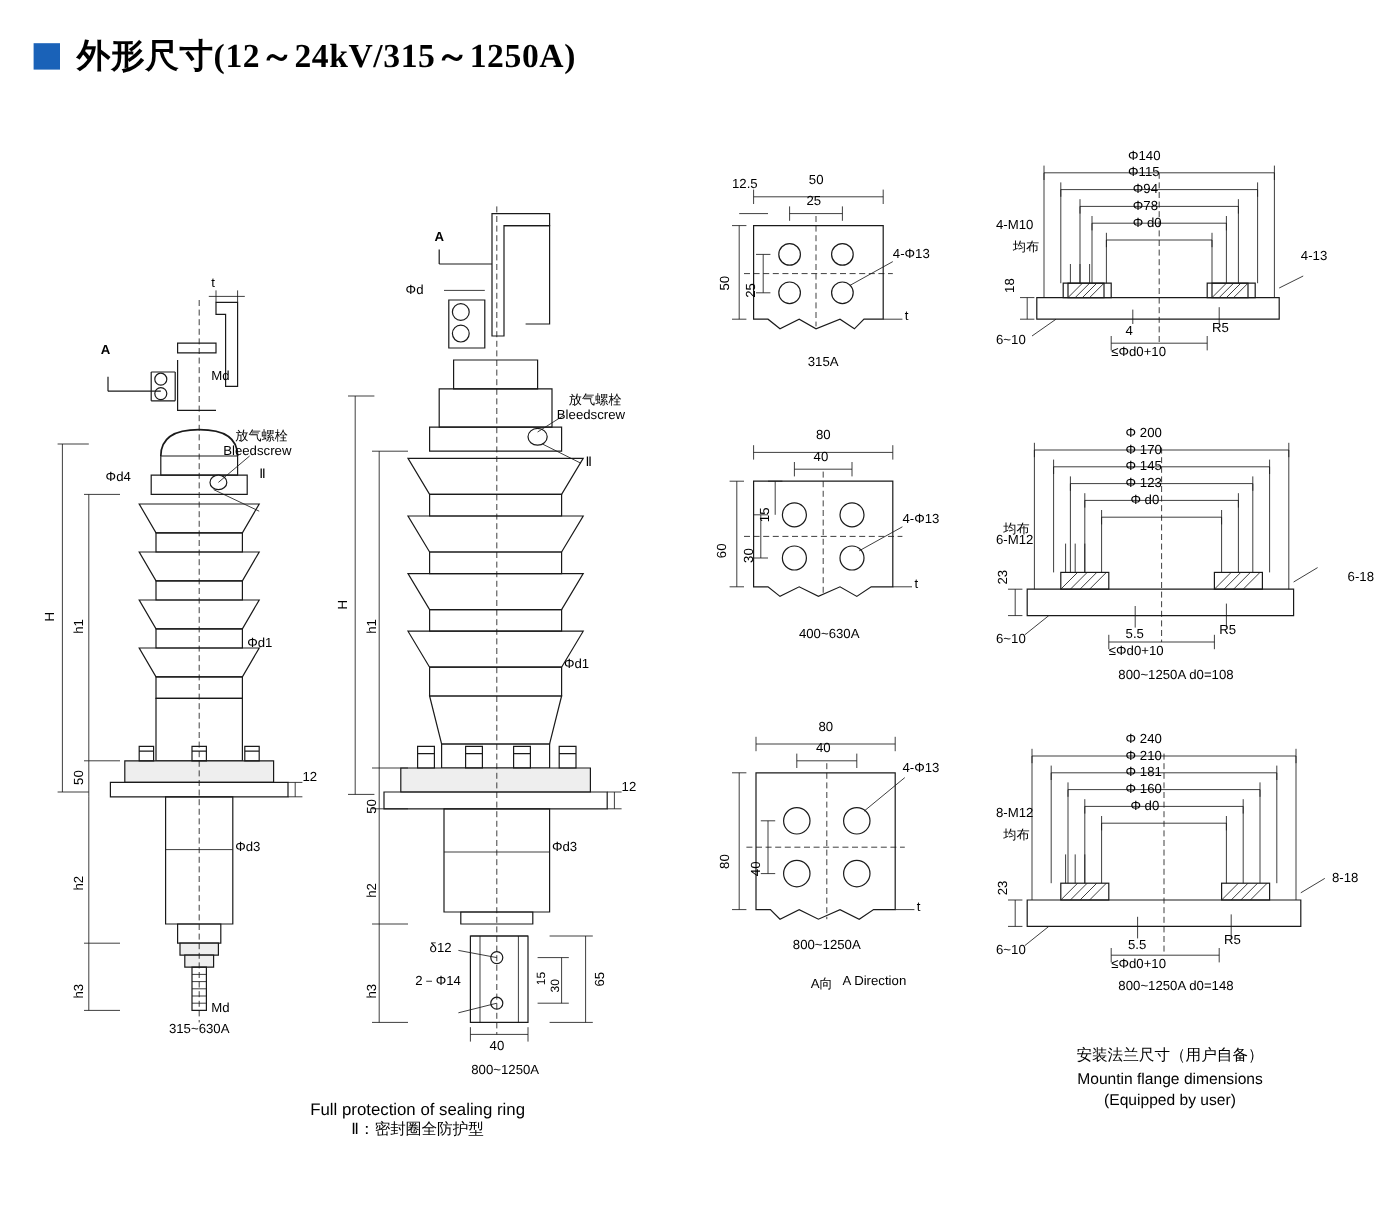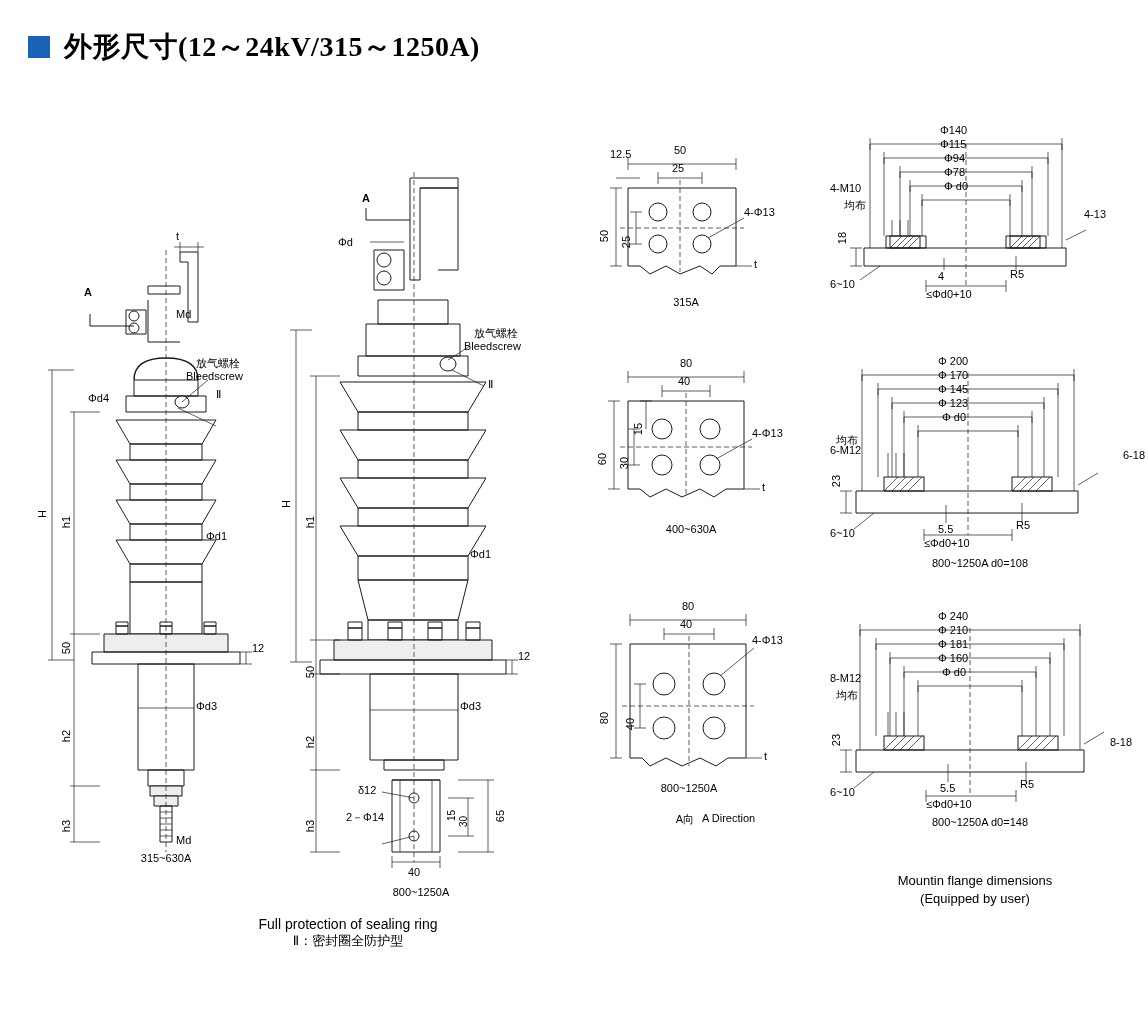--- a/index.html
+++ b/index.html
@@ -413,21 +413,21 @@
     <path class="thinstroke" d="M248,130 L268,118"></path>
     <path class="thinstroke" d="M94,180 L182,180 M94,174 L94,186 M182,174 L182,186"></path>
   </svg>
   <div class="lbl" style="left:108px;top:0px;">Φ 200</div>
   <div class="lbl" style="left:108px;top:14px;">Φ 170</div>
   <div class="lbl" style="left:108px;top:28px;">Φ 145</div>
   <div class="lbl" style="left:108px;top:42px;">Φ 123</div>
   <div class="lbl" style="left:112px;top:56px;">Φ d0</div>
   <div class="lbl" style="left:0px;top:62px;margin-top:27px;">6-M12</div>
   <div class="lbl" style="left:6px;top:78px;">均布</div>
-  <div class="lbl" style="left:264px;top:94px;padding-left:29px;">6-18</div>
+  <div class="lbl" style="left:264px;top:120px;padding-left:29px;">6-18</div>
   <div class="lbl" style="left:0px;top:120px;transform:rotate(-90deg);">23</div>
   <div class="lbl" style="left:0px;top:172px;">6~10</div>
   <div class="lbl" style="left:108px;top:168px;">5.5</div>
   <div class="lbl" style="left:186px;top:164px;">R5</div>
   <div class="lbl" style="left:94px;top:182px;">≤Φd0+10</div>
   <div class="cap" style="left:50px;top:202px;width:200px;">800~1250A   d0=108</div>
 </div>
 
 <div class="abs" style="left:830px;top:610px;width:290px;height:220px;">
   <svg width="290" height="220">
@@ -459,25 +459,26 @@
     <path class="thinstroke" d="M254,134 L274,122"></path>
     <path class="thinstroke" d="M96,186 L186,186 M96,180 L96,192 M186,180 L186,192"></path>
   </svg>
   <div class="lbl" style="left:108px;top:0px;text-align:center;">Φ 240</div>
   <div class="lbl" style="left:108px;top:14px;">Φ 210</div>
   <div class="lbl" style="left:108px;top:28px;">Φ 181</div>
   <div class="lbl" style="left:108px;top:42px;">Φ 160</div>
   <div class="lbl" style="left:112px;top:56px;">Φ d0</div>
   <div class="lbl" style="left:0px;top:62px;">8-M12</div>
   <div class="lbl" style="left:6px;top:78px;">均布</div>
-  <div class="lbl" style="left:264px;top:126px;padding-left:16px;">8-18</div>
+  <div class="lbl" style="left:264px;top:116px;padding-left:16px;">8-18</div>
   <div class="lbl" style="left:0px;top:124px;transform:rotate(-90deg);">23</div>
   <div class="lbl" style="left:0px;top:176px;">6~10</div>
   <div class="lbl" style="left:110px;top:172px;">5.5</div>
   <div class="lbl" style="left:190px;top:168px;">R5</div>
   <div class="lbl" style="left:96px;top:188px;">≤Φd0+10</div>
   <div class="cap" style="left:50px;top:206px;width:200px;">800~1250A   d0=148</div>
 </div>
 
 <div class="abs" style="left:830px;top:870px;width:290px;text-align:center;">
+  <div style="font-size:13px;">安装法兰尺寸（用户自备）</div>
   <div style="font-size:13px;margin-top:3px;">Mountin flange dimensions</div>
   <div style="font-size:13px;margin-top:3px;">(Equipped by user)</div>
 </div>
 
 </body></html>

